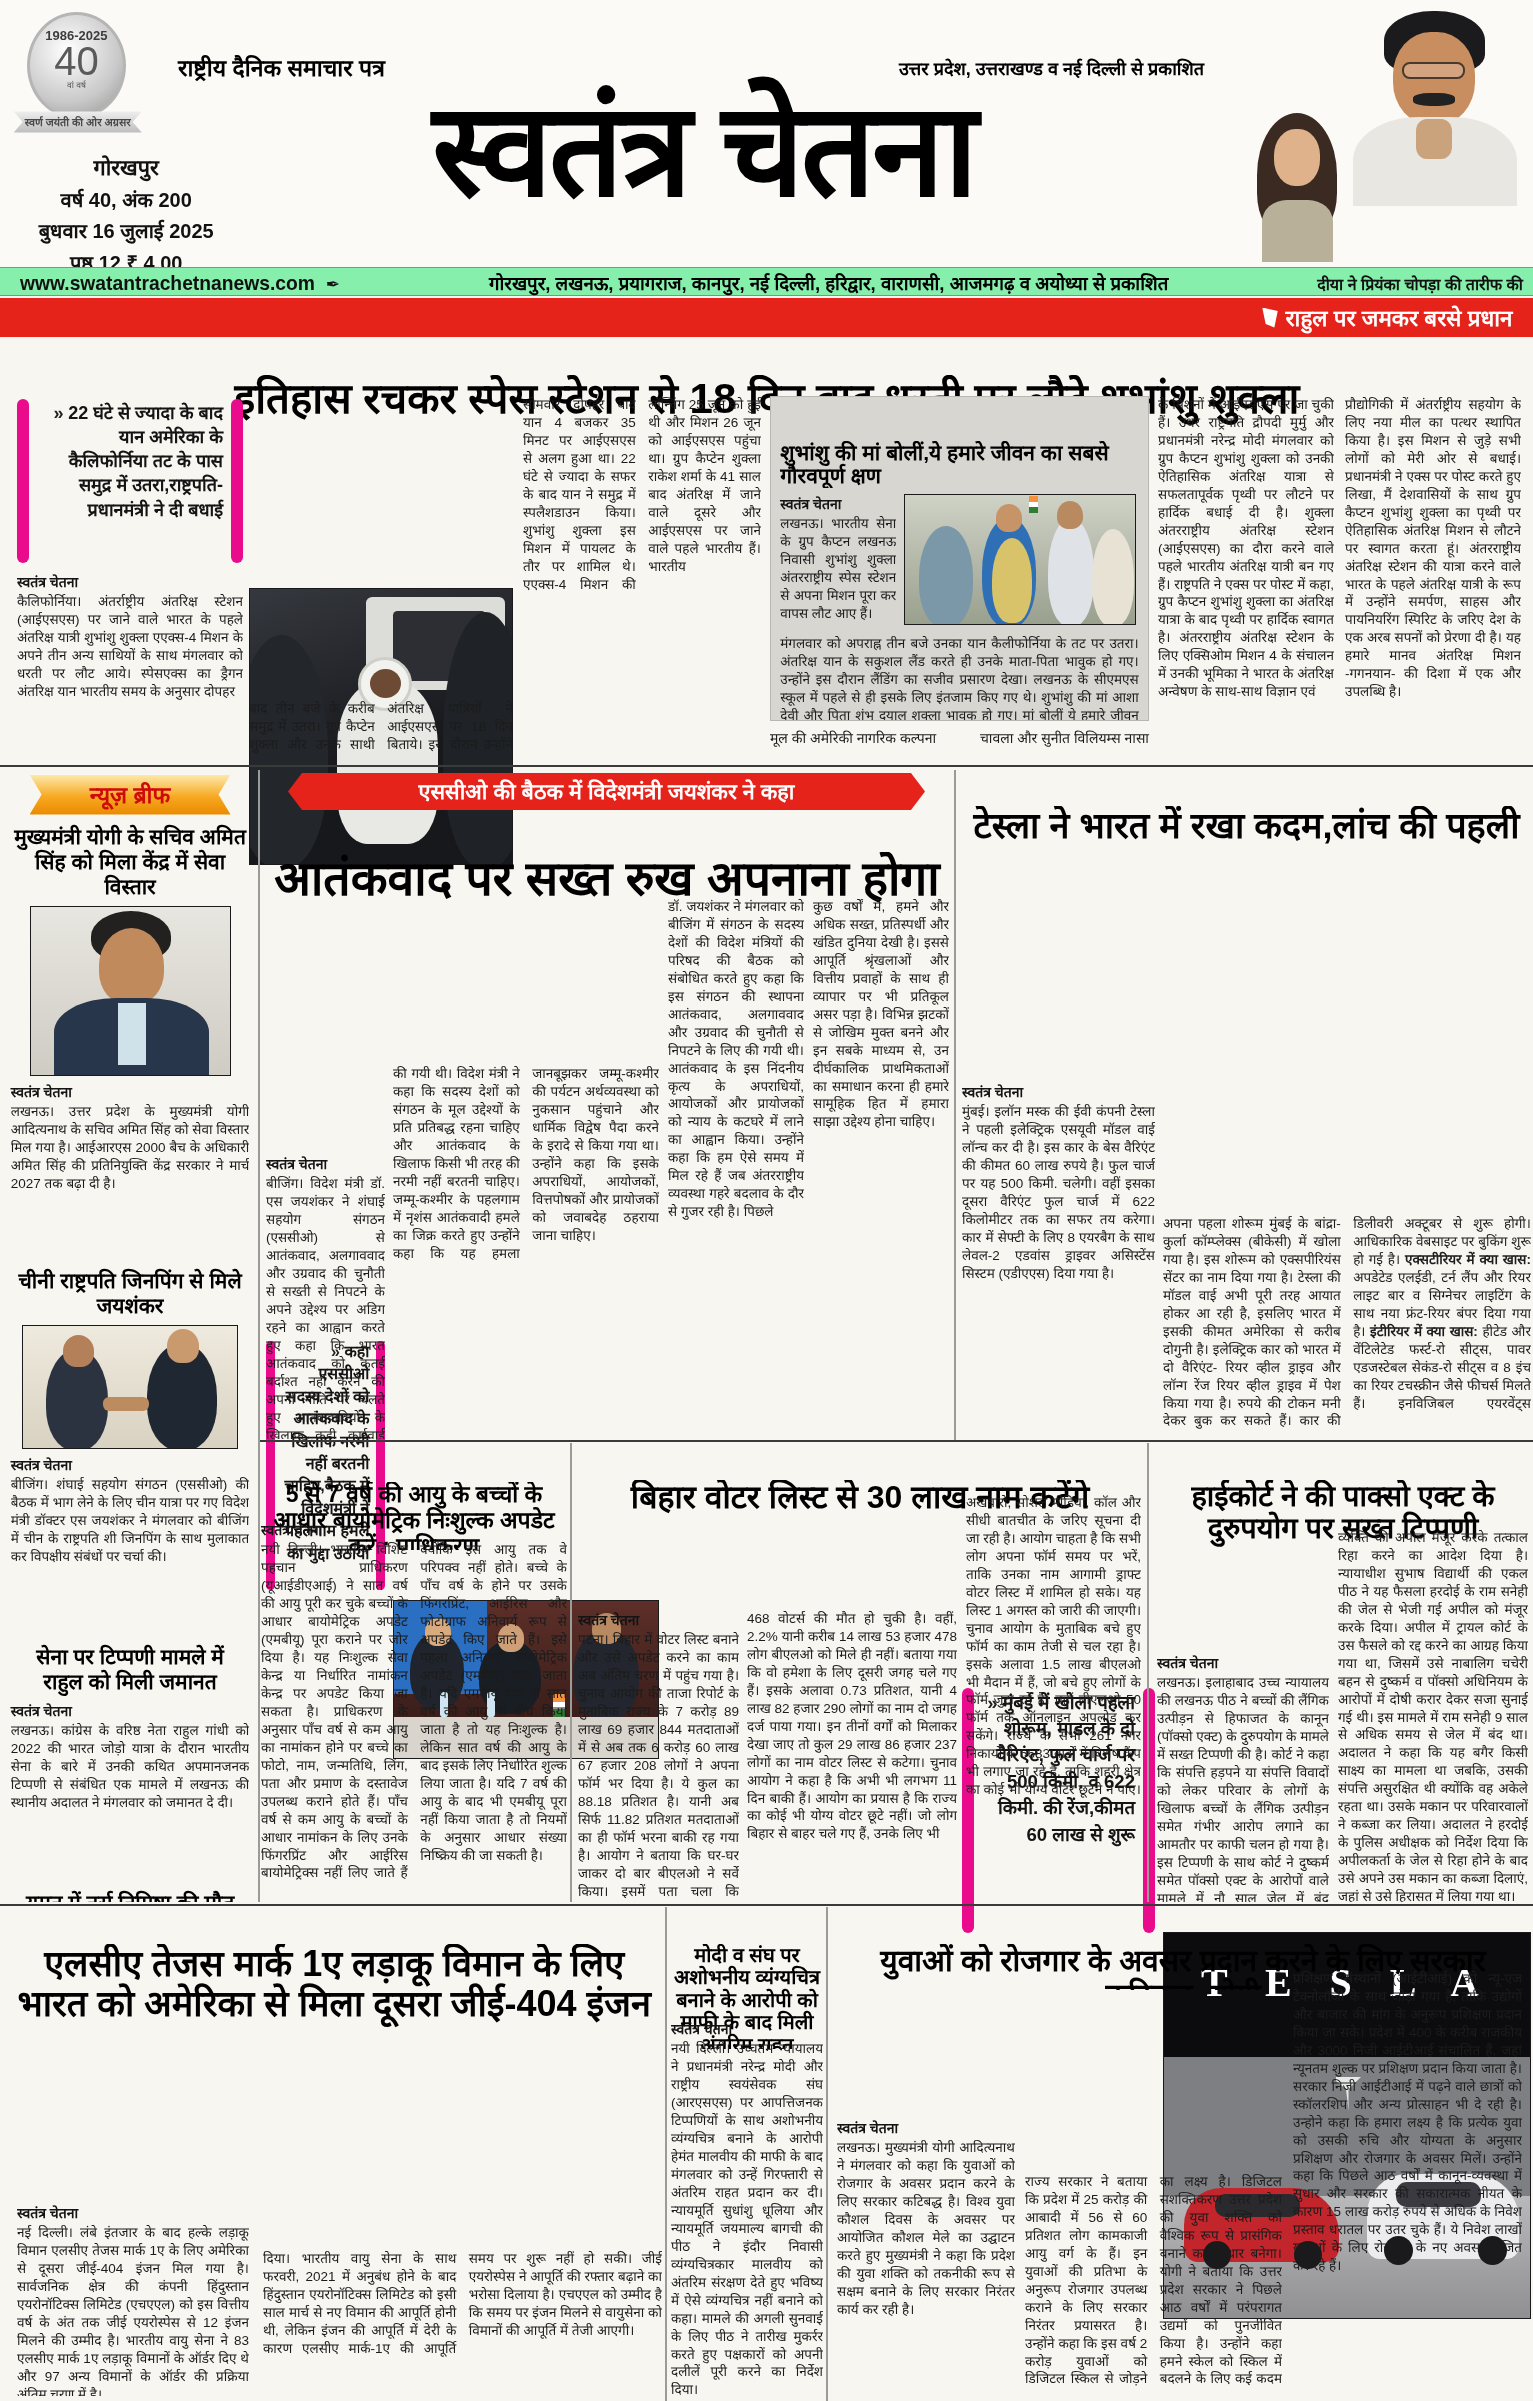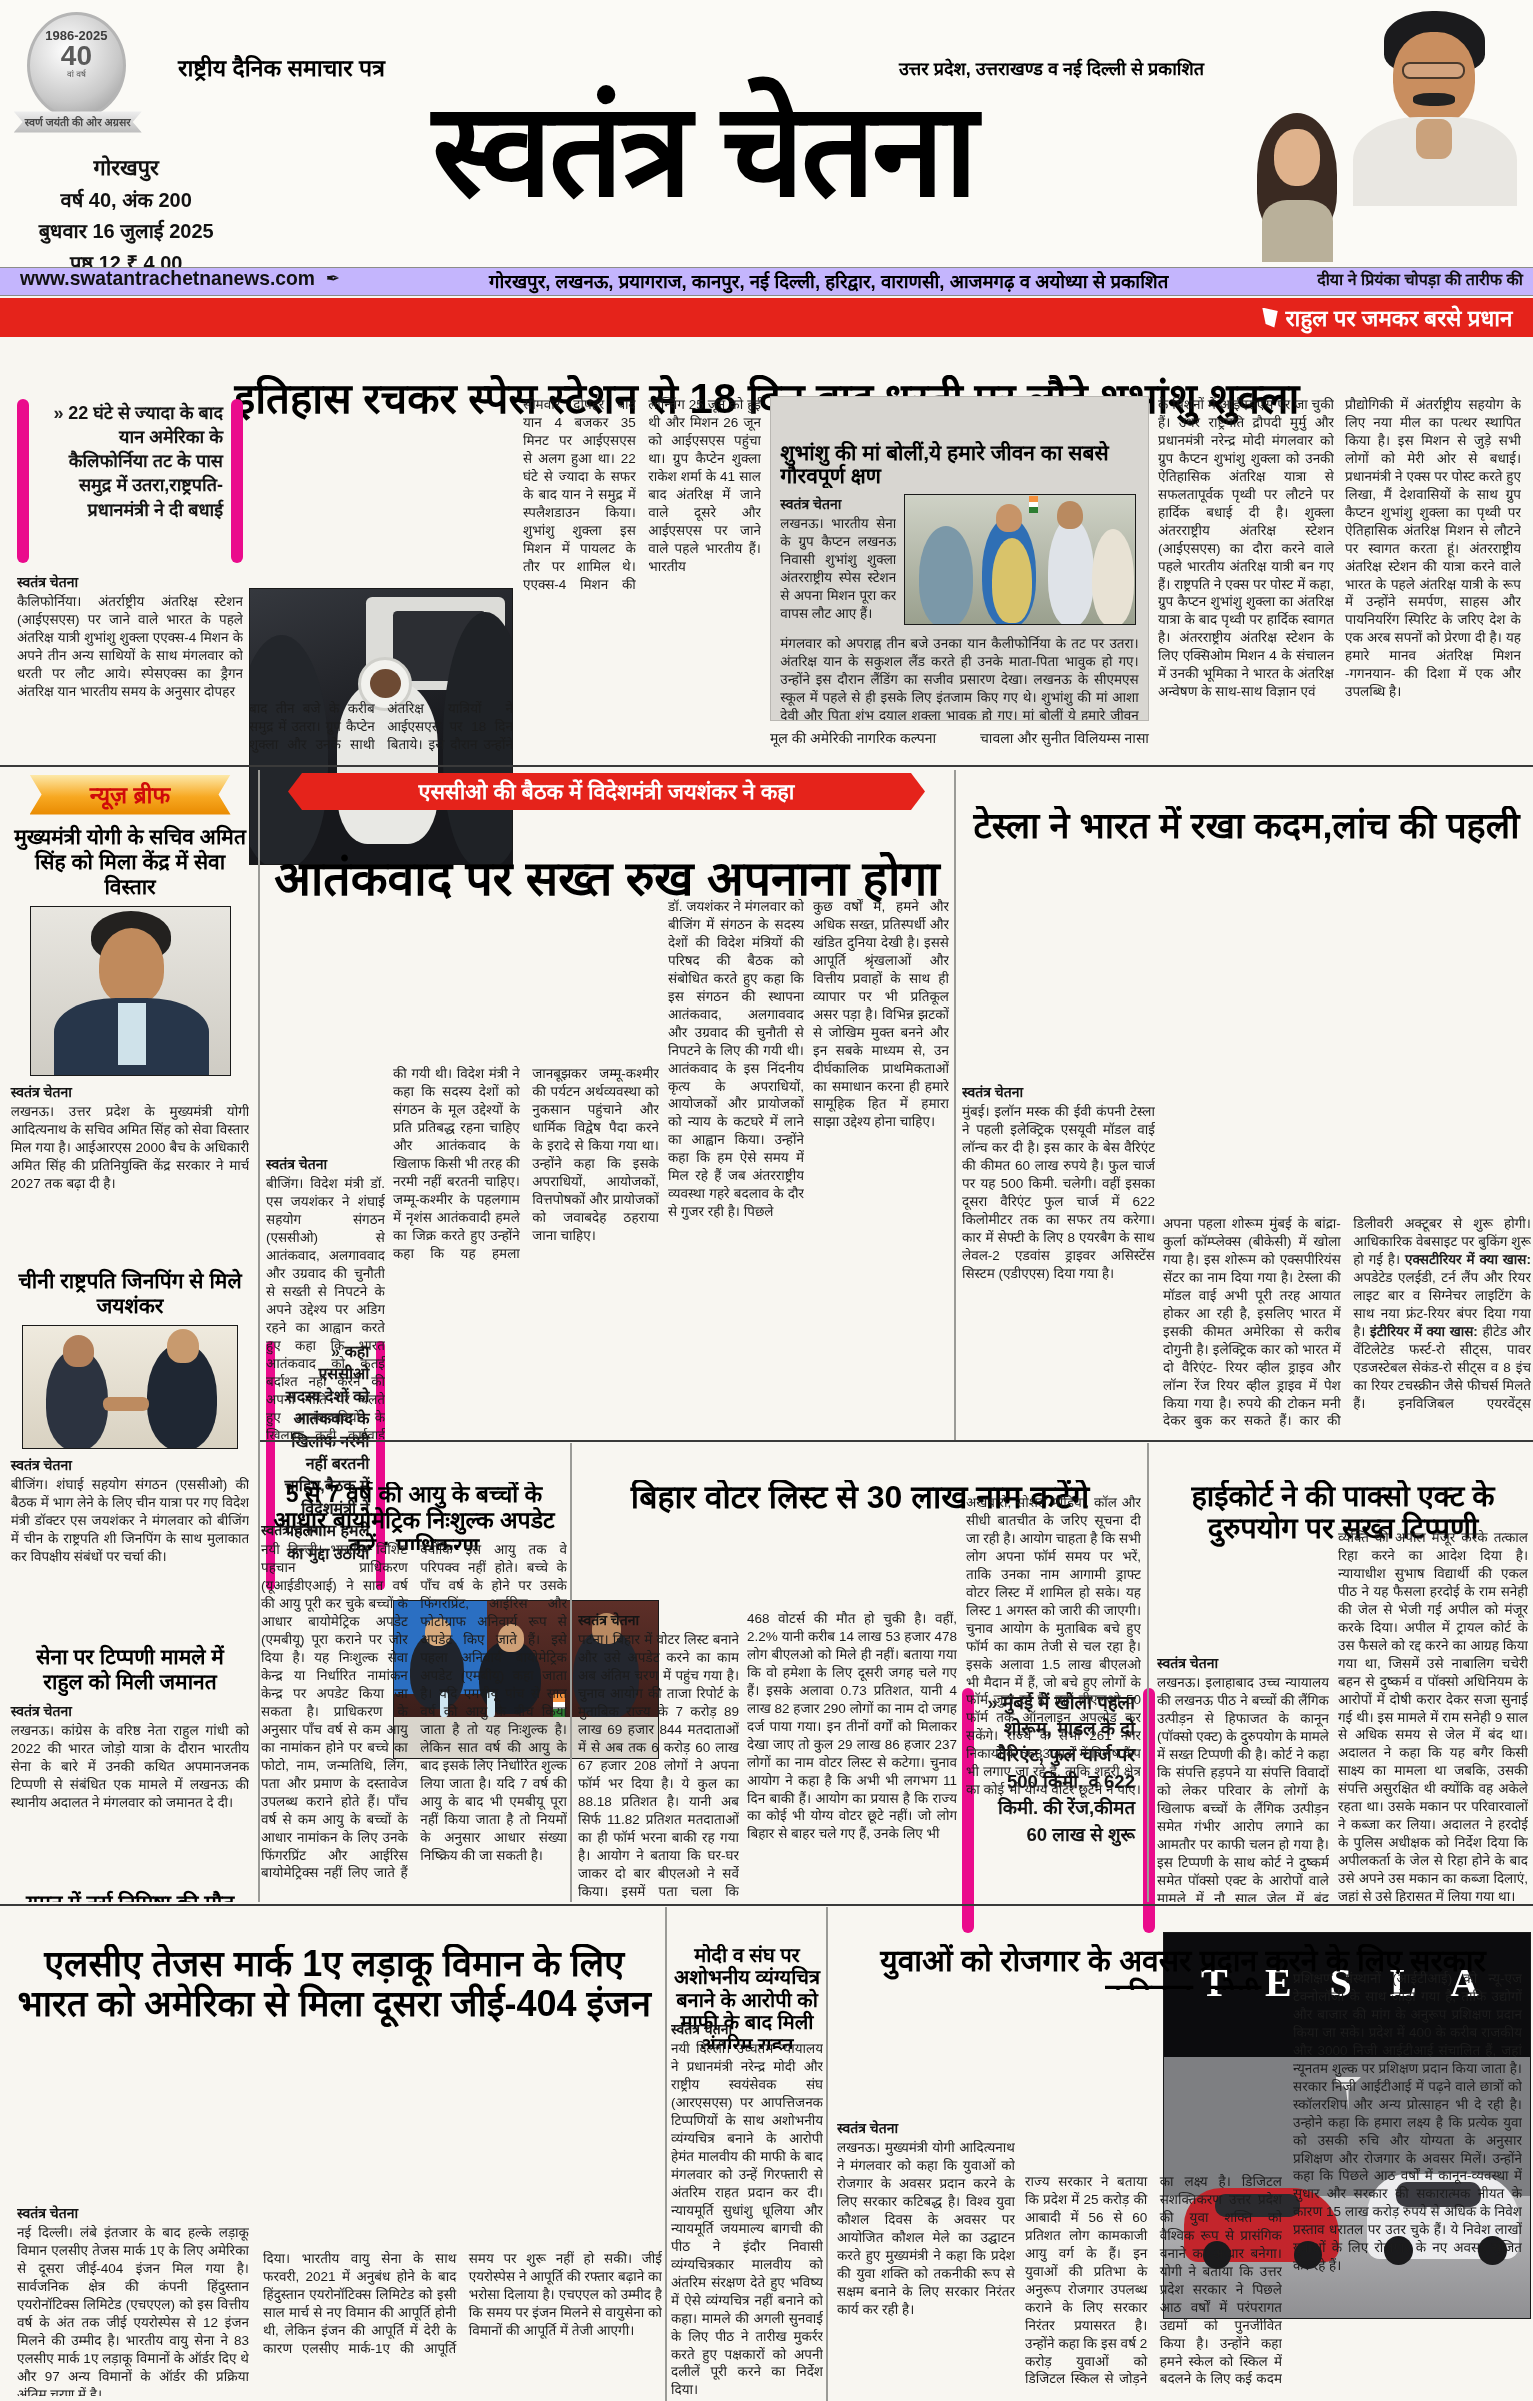--- a/index.html
+++ b/index.html
@@ -30,21 +30,21 @@
 </head>
 <body>
 
 <div class="page">
 
   <div class="abs" style="left:0;top:0;width:1534px;height:267px;background:#fbfaf6;">
 
     <div class="abs" style="left:23px;top:12.4px;width:108px;height:135px;">
       <div class="abs" style="left:3.9px;top:0;width:99px;height:107px;border-radius:50%;background:radial-gradient(circle at 40% 35%,#ffffff,#c9c9c9 60%,#8f8f8f);border:3.1px solid #b5b5b5;text-align:center;">
         <div style="font-weight:bold;font-size:13px;color:#3c3c3c;margin-top:12.4px;">1986-2025</div>
-        <div style="font-weight:700;font-size:28px;line-height:0.9;color:#5a5a5a;">40</div>
+        <div style="font-weight:400;font-size:40px;line-height:0.9;color:#5a5a5a;">40</div>
         <div style="font-size:8.5px;color:#555;">वां वर्ष</div>
       </div>
       <div style="position:absolute;left:-9.3px;top:99px;width:128px;padding:3.1px 1.5px;background:linear-gradient(#efefef,#bdbdbd);color:#4a4a4a;font-weight:bold;font-size:10.8px;text-align:center;clip-path:polygon(0 0,100% 0,93% 50%,100% 100%,0 100%,7% 50%);">स्वर्ण जयंती की ओर अग्रसर</div>
     </div>
 
     <div class="abs" style="left:6.2px;top:152px;width:240px;text-align:center;font-weight:bold;color:#111;">
       <div style="font-size:21.6px;margin-bottom:4.6px;">गोरखपुर</div>
       <div style="font-size:20px;margin-bottom:4.6px;">वर्ष 40, अंक 200</div>
       <div style="font-size:20px;margin-bottom:4.6px;">बुधवार 16 जुलाई 2025</div>
       <div style="font-size:20px;">पृष्ठ 12 ₹ 4.00</div>
@@ -62,21 +62,21 @@
       <div class="blob" style="left:14px;top:108px;width:164px;height:108px;background:#e9e7e2;border-radius:40% 40% 0 0;"></div>
       <div class="blob" style="left:77px;top:110px;width:36px;height:40px;background:#caa27c;border-radius:30%;"></div>
     </div>
     <div class="abs" style="left:1246px;top:107px;width:102px;height:155px;background:#fbfaf6;overflow:hidden;">
       <div class="blob" style="left:10.8px;top:6.2px;width:80px;height:124px;background:#3a2a22;border-radius:50% 50% 35% 35%;"></div>
       <div class="blob" style="left:28px;top:21.6px;width:46px;height:57px;background:#dfb28c;border-radius:46%;"></div>
       <div class="blob" style="left:15.5px;top:93px;width:71px;height:62px;background:#b9b09a;border-radius:35% 35% 0 0;"></div>
     </div>
   </div>
 
-  <div class="abs" style="left:0;top:267px;width:1534px;height:29px;background:#c4b5fd;border-top:1.5px solid #8c8c88;border-bottom:1.5px solid #8c8c88;display:flex;align-items:flex-start;">
+  <div class="abs" style="left:0;top:267px;width:1534px;height:29px;background:#86efac;border-top:1.5px solid #8c8c88;border-bottom:1.5px solid #8c8c88;display:flex;align-items:flex-end;">
     <div style="font-weight:bold;font-size:19.3px;color:#111;padding-left:20px;">www.swatantrachetnanews.com</div>
     <div style="font-size:17px;margin-left:10.8px;">✒</div>
     <div style="flex:1;text-align:center;font-weight:900;font-size:18.6px;color:#000;">गोरखपुर, लखनऊ, प्रयागराज, कानपुर, नई दिल्ली, हरिद्वार, वाराणसी, आजमगढ़ व अयोध्या से प्रकाशित</div>
     <div style="font-weight:bold;font-size:16px;color:#111;padding-right:11px;">दीया ने प्रियंका चोपड़ा की तारीफ की</div>
   </div>
 
   <div class="abs" style="left:0;top:298px;width:1534px;height:39px;background:#e5231b;display:flex;align-items:center;justify-content:flex-end;">
     <span class="flagicon"></span>
     <span style="color:#fff;font-weight:900;font-size:22.4px;padding-right:21.6px;">राहुल पर जमकर बरसे प्रधान</span>
   </div>

